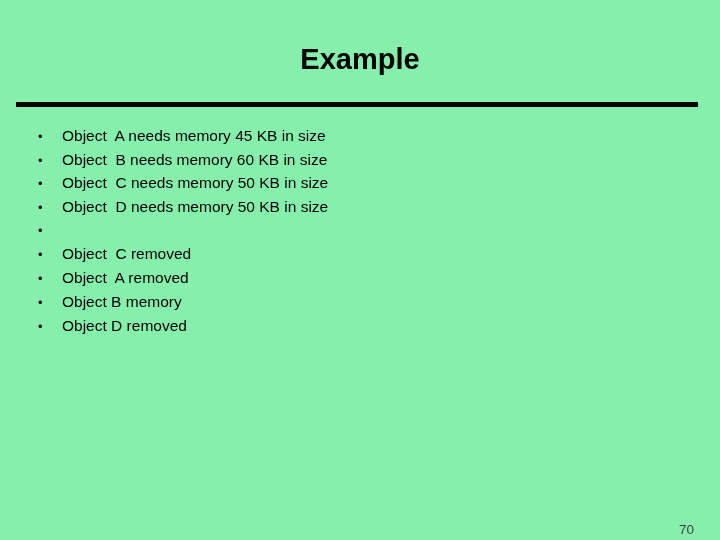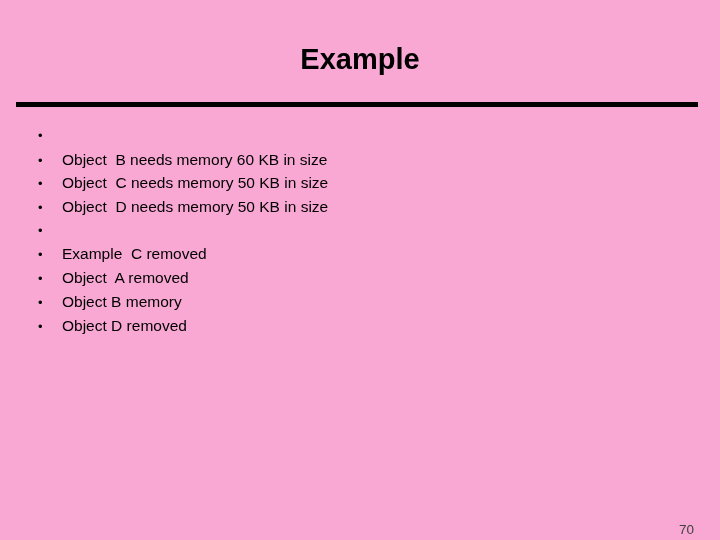--- a/index.html
+++ b/index.html
@@ -10,21 +10,21 @@
     width: 720px;
     height: 540px;
     background: #ffffff;
     font-family: "Liberation Sans", sans-serif;
     position: relative;
     overflow: hidden;
   }
   .slide {
     position: absolute;
     inset: 0;
-    background: #f9a8d4;
+    background: #86efac;
   }
   .slide-title {
     position: absolute;
     top: 41px;
     left: 0;
     width: 720px;
     margin: 0;
     text-align: center;
     font-size: 29px;
     font-weight: bold;
@@ -79,40 +79,41 @@
 
 <div class="slide">
 
   <h1 class="slide-title">Example</h1>
 
   <div class="title-divider"></div>
 
   <div class="bullet-list">
     <div class="bullet-row">
       <span class="bullet-marker">•</span>
+      <span class="bullet-text">Object  A needs memory 45 KB in size</span>
     </div>
     <div class="bullet-row">
       <span class="bullet-marker">•</span>
       <span class="bullet-text">Object  B needs memory 60 KB in size</span>
     </div>
     <div class="bullet-row">
       <span class="bullet-marker">•</span>
       <span class="bullet-text">Object  C needs memory 50 KB in size</span>
     </div>
     <div class="bullet-row">
       <span class="bullet-marker">•</span>
       <span class="bullet-text">Object  D needs memory 50 KB in size</span>
     </div>
     <div class="bullet-row">
       <span class="bullet-marker">•</span>
       <span class="bullet-text"></span>
     </div>
     <div class="bullet-row">
       <span class="bullet-marker">•</span>
-      <span class="bullet-text">Example  C removed</span>
+      <span class="bullet-text">Object  C removed</span>
     </div>
     <div class="bullet-row">
       <span class="bullet-marker">•</span>
       <span class="bullet-text">Object  A removed</span>
     </div>
     <div class="bullet-row">
       <span class="bullet-marker">•</span>
       <span class="bullet-text">Object B memory</span>
     </div>
     <div class="bullet-row">

